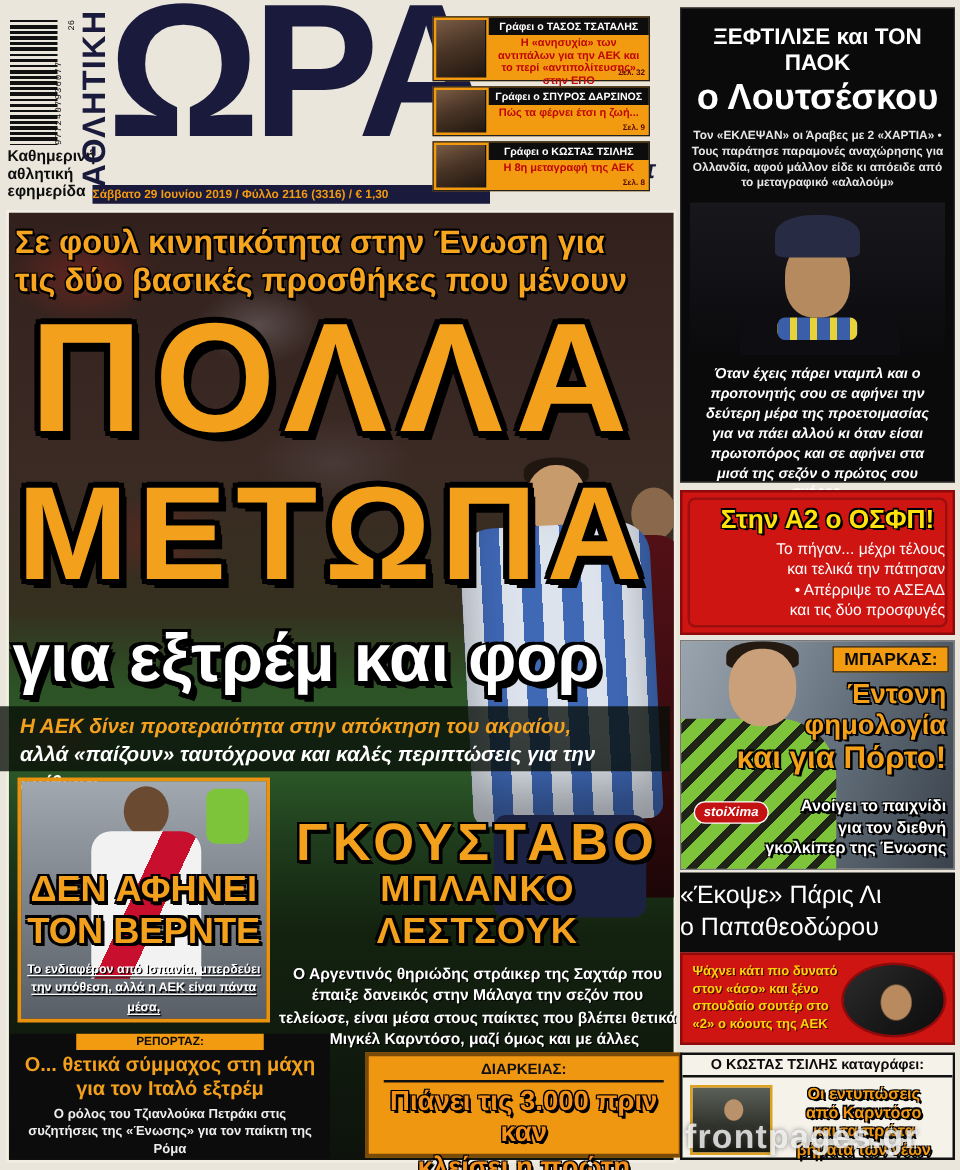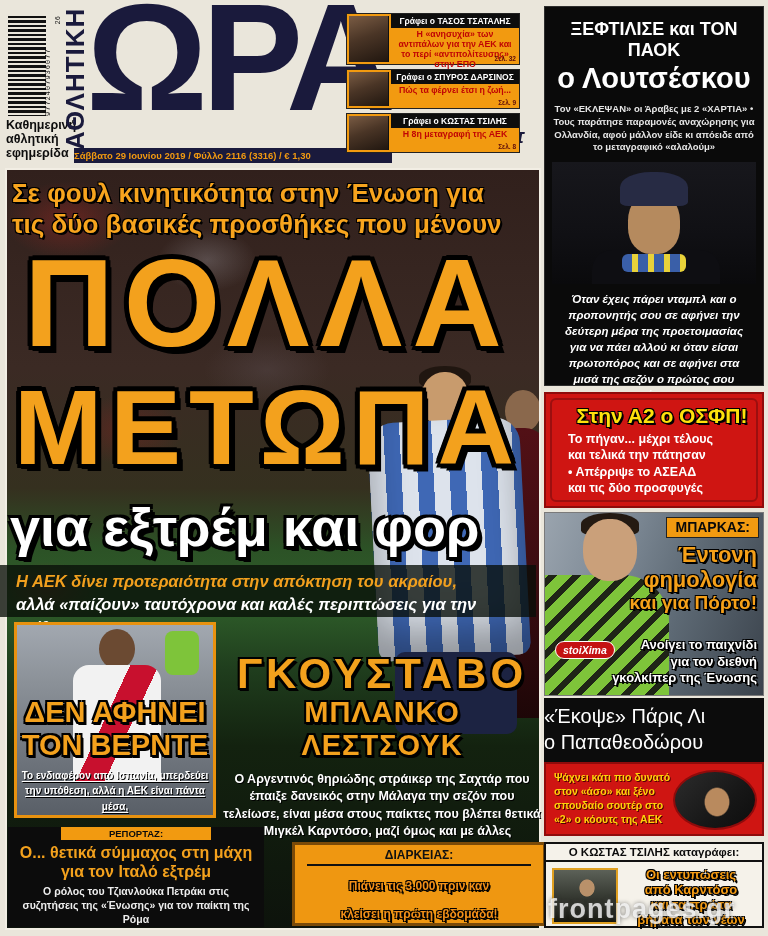--- a/index.html
+++ b/index.html
@@ -100,21 +100,21 @@
   
   .reportaz { left:8px; top:827px; width:256px; height:100px; background:#0c0c0c; }
   .rp-tag { width:150px; margin:0 auto; background:#f29a10; color:#0c0c0c; font-size:9.5px; font-weight:700;
     text-align:center; padding:1px 0; }
   .rp-h { margin-top:3px; text-align:center; font-size:16px; font-weight:900; color:#f3a11d; line-height:1.2; padding:0 6px; }
   .rp-b { margin:4px 12px 0; text-align:center; font-size:10.5px; font-weight:700; color:#eee; line-height:1.3; }
 
   .diark { left:292px; top:842px; width:254px; height:84px; background:#ef9711; border:3px solid #7a4a08; }
   .dk-tag { text-align:center; font-size:12px; font-weight:900; color:#111; padding:3px 0 2px;
     border-bottom:2px solid #111; width:90%; margin:0 auto; }
-  .dk-h { margin-top:14px; text-align:center; font-size:12px; font-weight:900; color:#f49018; line-height:1.15; }
+  .dk-h { margin-top:2px; text-align:center; font-size:22px; font-weight:900; color:#f49018; line-height:1.15; }
 
   
   .rcol-box { left:544px; width:220px; }
   .lucescu { top:6px; height:380px; background:#0a0a0a; border:1px solid #2e2e2e; }
   .lx-h1 { margin-top:12px; text-align:center; font-size:18px; font-weight:900; color:#fff; letter-spacing:0; }
   .lx-h2 { margin-top:1px; text-align:center; font-size:29px; font-weight:900; color:#fff; }
   .lx-sub { margin:8px 7px 0; text-align:center; font-size:9.5px; font-weight:700; color:#e6e6e6; line-height:1.35; }
   .lx-photo { position:relative; width:204px; height:122px; margin:8px auto 0;
     background:linear-gradient(180deg,#17171c 0%,#101014 60%,#0a0a0c 100%); overflow:hidden; }
   .lx-shoulders { position:absolute; left:40px; top:88px; width:128px; height:50px; background:#0e0e12; border-radius:20px 20px 0 0; }
@@ -123,34 +123,34 @@
   .lx-scarf { position:absolute; left:70px; top:92px; width:64px; height:18px;
     background:repeating-linear-gradient(90deg,#3a5fa8 0 10px,#e8d23a 10px 16px); border-radius:6px; }
   .lx-quote { margin:8px 10px 0; text-align:center; font-size:11.5px; font-style:italic; font-weight:700;
     color:#fff; line-height:1.38; }
   .lx-quote-em { display:block; margin-top:2px; font-size:12.5px; }
 
   .osfp { top:392px; height:116px; background:#cf1512; border:2px solid #8f0b0b; }
   .osfp-inner { margin:4px; height:calc(100% - 8px); border:2px solid #9c0f0f; border-radius:6px; padding-top:4px;padding-left:16px; }
   .osfp-h { text-align:center; font-size:21px; font-weight:900; color:#ffe10c;
     text-shadow:-1px -1px 0 #000,1px -1px 0 #000,-1px 1px 0 #000,1px 1px 0 #000,2px 2px 0 #000; }
-  .osfp-b { margin-top:3px; text-align:left; font-size:12.5px; font-weight:700; color:#fff; line-height:1.3; }
+  .osfp-b { margin-top:3px; text-align:right; font-size:12.5px; font-weight:400; color:#fff; line-height:1.3; }
 
   .barkas { top:512px; height:184px; overflow:hidden; border:1px solid #7a7a7a;
     background:linear-gradient(110deg,#9aa4ae 0%,#7c8894 32%,#5d6974 60%,#3a424b 100%); }
   .bk-head { position:absolute; left:38px; top:6px; width:54px; height:62px; background:#caa07a; border-radius:46%; }
   .bk-hair { position:absolute; left:36px; top:0; width:58px; height:22px; background:#241a12; border-radius:50% 50% 20% 20%; }
   .bk-jersey { position:absolute; left:-12px; top:62px; width:136px; height:124px;
     background:repeating-linear-gradient(135deg,#7ec43a 0 11px,#1f2417 11px 17px); border-radius:14px 46px 0 0; }
   .bk-logo { position:absolute; left:10px; top:128px; background:#c41212; color:#fff; font-weight:700; font-style:italic;
     font-size:10.5px; padding:2px 7px; border-radius:9px; border:1px solid #fff; }
   .bk-tag { position:absolute; right:4px; top:4px; background:#f29a10; color:#0a0a0a; font-size:14px; font-weight:900;
     padding:1px 8px 2px; border:1px solid #222; }
   .bk-h { position:absolute; right:6px; top:30px; text-align:right; font-weight:900; color:#f5a019; line-height:1.12; }
-  .bk-h .l1 { font-size:22px; } .bk-h .l2 { font-size:22px; } .bk-h .l3 { font-size:19px; }
+  .bk-h .l1 { font-size:22px; } .bk-h .l2 { font-size:22px; } .bk-h .l3 { font-size:25px; }
   .bk-sub { position:absolute; right:6px; bottom:8px; text-align:right; font-size:13px; font-weight:900;
     color:#fff; line-height:1.28; }
 
   .parisli-h { top:698px; height:64px; background:#0c0c0c; padding-top:5px; }
   .pl-h { text-align:left; font-size:20px; font-weight:400; color:#fff; line-height:1.3; }
   .parisli-b { top:762px; height:74px; background:#cf1512; border:2px solid #8f0b0b; }
   .pl-text { position:absolute; left:8px; top:7px; width:122px; font-size:10.5px; font-weight:900;
     color:#ffd20a; line-height:1.32; text-shadow:1px 1px 0 #4d0000; }
   .pl-photo { position:absolute; right:5px; top:6px; width:84px; height:60px; border-radius:50%;
     border:2px solid #8f0b0b; overflow:hidden;

